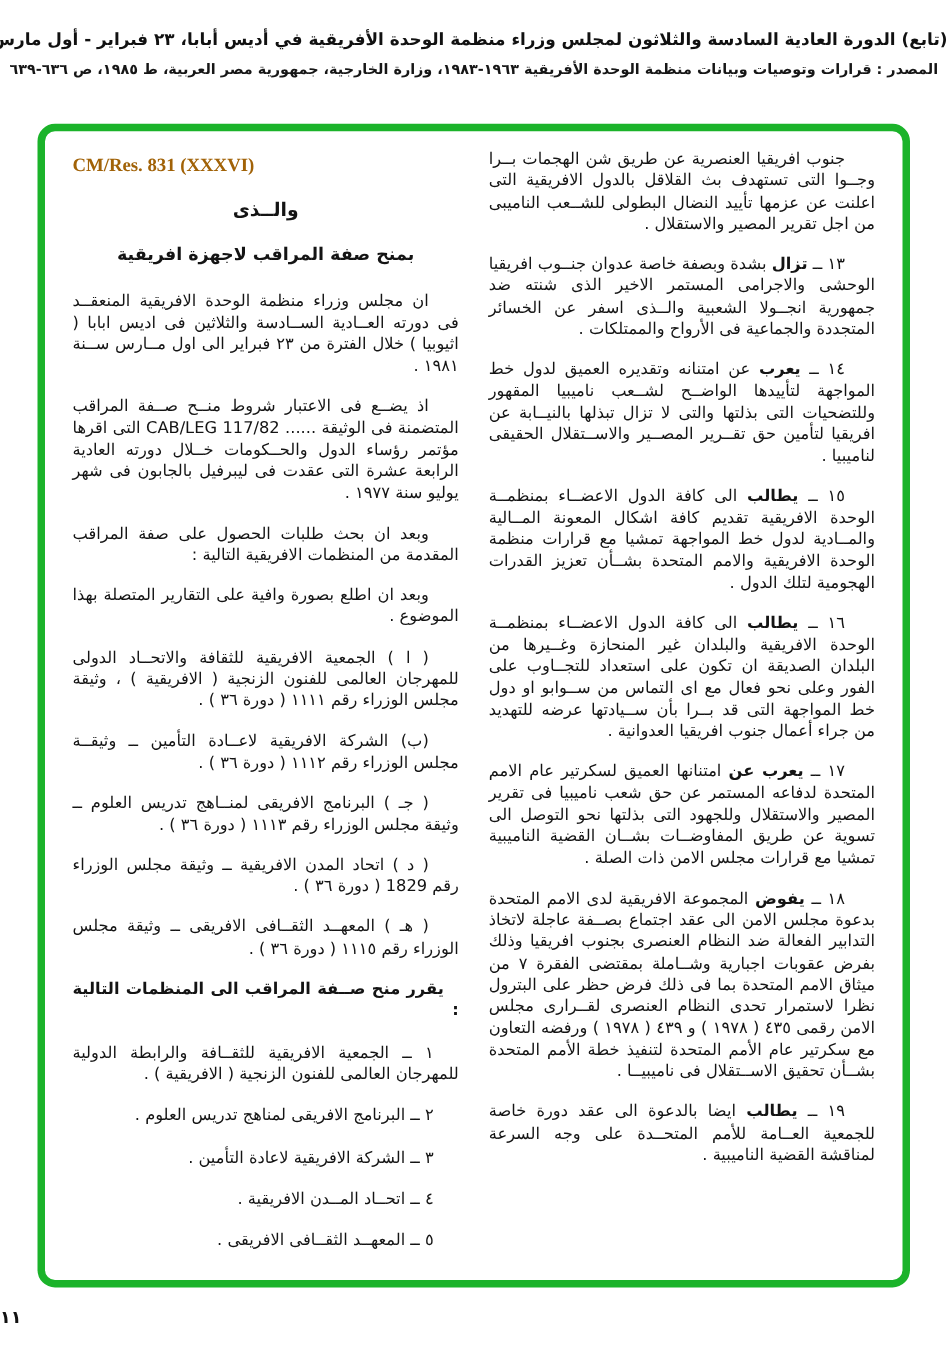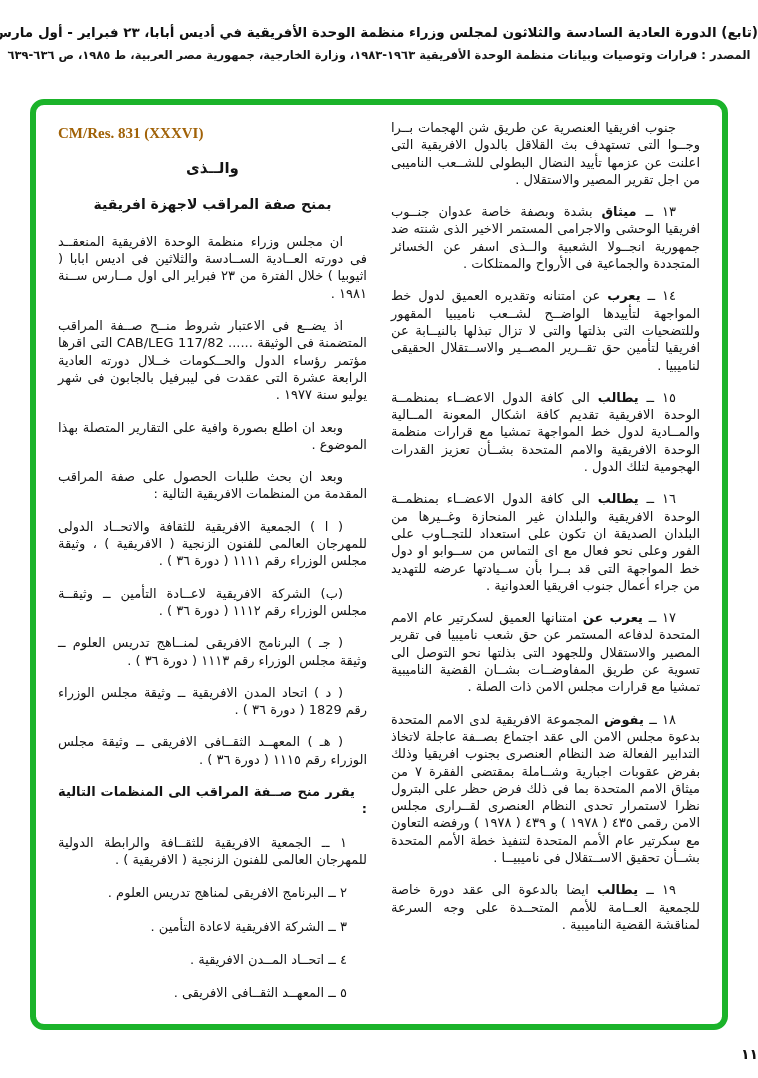--- a/index.html
+++ b/index.html
@@ -91,25 +91,24 @@
   }
   .listed{
     margin:0 0 16px 0;
     text-indent:20px;
   }
   
   .pagefoot{
     position:absolute;
     left:0;right:0;
     bottom:16px;
-    text-align:right;
+    text-align:left;
     font-size:14px;
     font-weight:bold;
     color:#111;
-    padding-left:16px;
   }
 </style>
 </head>
 <body>
 
 <div class="page">
 
   <header class="hdr">
     <div class="hdr-line1">(تابع) الدورة العادية السادسة والثلاثون لمجلس وزراء منظمة الوحدة الأفريقية في أديس أبابا، ٢٣ فبراير - أول مارس ١٩٨١</div>
     <div class="hdr-line2">المصدر : قرارات وتوصيات وبيانات منظمة الوحدة الأفريقية ١٩٦٣-١٩٨٣، وزارة الخارجية، جمهورية مصر العربية، ط ١٩٨٥، ص ٦٣٦-٦٣٩</div>
@@ -117,21 +116,21 @@
 
   <div class="frame" style="border-color: rgb(27, 179, 42);">
     <div class="cols">
 
       <section class="col">
         <p class="para">
           <span>جنوب افريقيا العنصرية عن طريق شن الهجمات بــرا وجــوا التى تستهدف بث القلاقل بالدول الافريقية التى اعلنت عن عزمها تأييد النضال البطولى للشــعب الناميبى من اجل تقرير المصير والاستقلال .</span>
         </p>
         <p class="para">
           <span class="num">١٣ ــ</span>
-          <span class="lead">ميثاق</span>
+          <span class="lead">تزال</span>
           <span>بشدة وبصفة خاصة عدوان جنــوب افريقيا الوحشى والاجرامى المستمر الاخير الذى شنته ضد جمهورية انجــولا الشعبية والــذى اسفر عن الخسائر المتجددة والجماعية فى الأرواح والممتلكات .</span>
         </p>
         <p class="para">
           <span class="num">١٤ ــ</span>
           <span class="lead">يعرب</span>
           <span>عن امتنانه وتقديره العميق لدول خط المواجهة لتأييدها الواضــح لشــعب ناميبيا المقهور وللتضحيات التى بذلتها والتى لا تزال تبذلها بالنيــابة عن افريقيا لتأمين حق تقــرير المصــير والاســتقلال الحقيقى لناميبيا .</span>
         </p>
         <p class="para">
           <span class="num">١٥ ــ</span>
           <span class="lead">يطالب</span>
@@ -159,22 +158,22 @@
         </p>
       </section>
 
       <section class="col">
         <div class="docref">CM/Res. 831 (XXXVI)</div>
         <h2 class="res-title">والــذى</h2>
         <h3 class="res-subtitle">بمنح صفة المراقب لاجهزة افريقية</h3>
 
         <p class="para">ان مجلس وزراء منظمة الوحدة الافريقية المنعقــد فى دورته العــادية الســادسة والثلاثين فى اديس ابابا ( اثيوبيا ) خلال الفترة من ٢٣ فبراير الى اول مــارس ســنة ١٩٨١ .</p>
         <p class="para">اذ يضــع فى الاعتبار شروط منــح صــفة المراقب المتضمنة فى الوثيقة ...... CAB/LEG 117/82 التى اقرها مؤتمر رؤساء الدول والحــكومات خــلال دورته العادية الرابعة عشرة التى عقدت فى ليبرفيل بالجابون فى شهر يوليو سنة ١٩٧٧ .</p>
+        <p class="para">وبعد ان بحث طلبات الحصول على صفة المراقب المقدمة من المنظمات الافريقية التالية :</p>
         <p class="para">وبعد ان اطلع بصورة وافية على التقارير المتصلة بهذا الموضوع .</p>
-        <p class="para">وبعد ان بحث طلبات الحصول على صفة المراقب المقدمة من المنظمات الافريقية التالية :</p>
 
         <p class="para">( ا ) الجمعية الافريقية للثقافة والاتحــاد الدولى للمهرجان العالمى للفنون الزنجية ( الافريقية ) ، وثيقة مجلس الوزراء رقم ١١١١ ( دورة ٣٦ ) .</p>
         <p class="para">(ب) الشركة الافريقية لاعــادة التأمين ــ وثيقــة مجلس الوزراء رقم ١١١٢ ( دورة ٣٦ ) .</p>
         <p class="para">( جـ ) البرنامج الافريقى لمنــاهج تدريس العلوم ــ وثيقة مجلس الوزراء رقم ١١١٣ ( دورة ٣٦ ) .</p>
         <p class="para">( د ) اتحاد المدن الافريقية ــ وثيقة مجلس الوزراء رقم 1829 ( دورة ٣٦ ) .</p>
         <p class="para">( هـ ) المعهــد الثقــافى الافريقى ــ وثيقة مجلس الوزراء رقم ١١١٥ ( دورة ٣٦ ) .</p>
 
         <p class="decision">يقرر منح صــفة المراقب الى المنظمات التالية :</p>
 
         <p class="listed">١ ــ الجمعية الافريقية للثقــافة والرابطة الدولية للمهرجان العالمى للفنون الزنجية ( الافريقية ) .</p>

